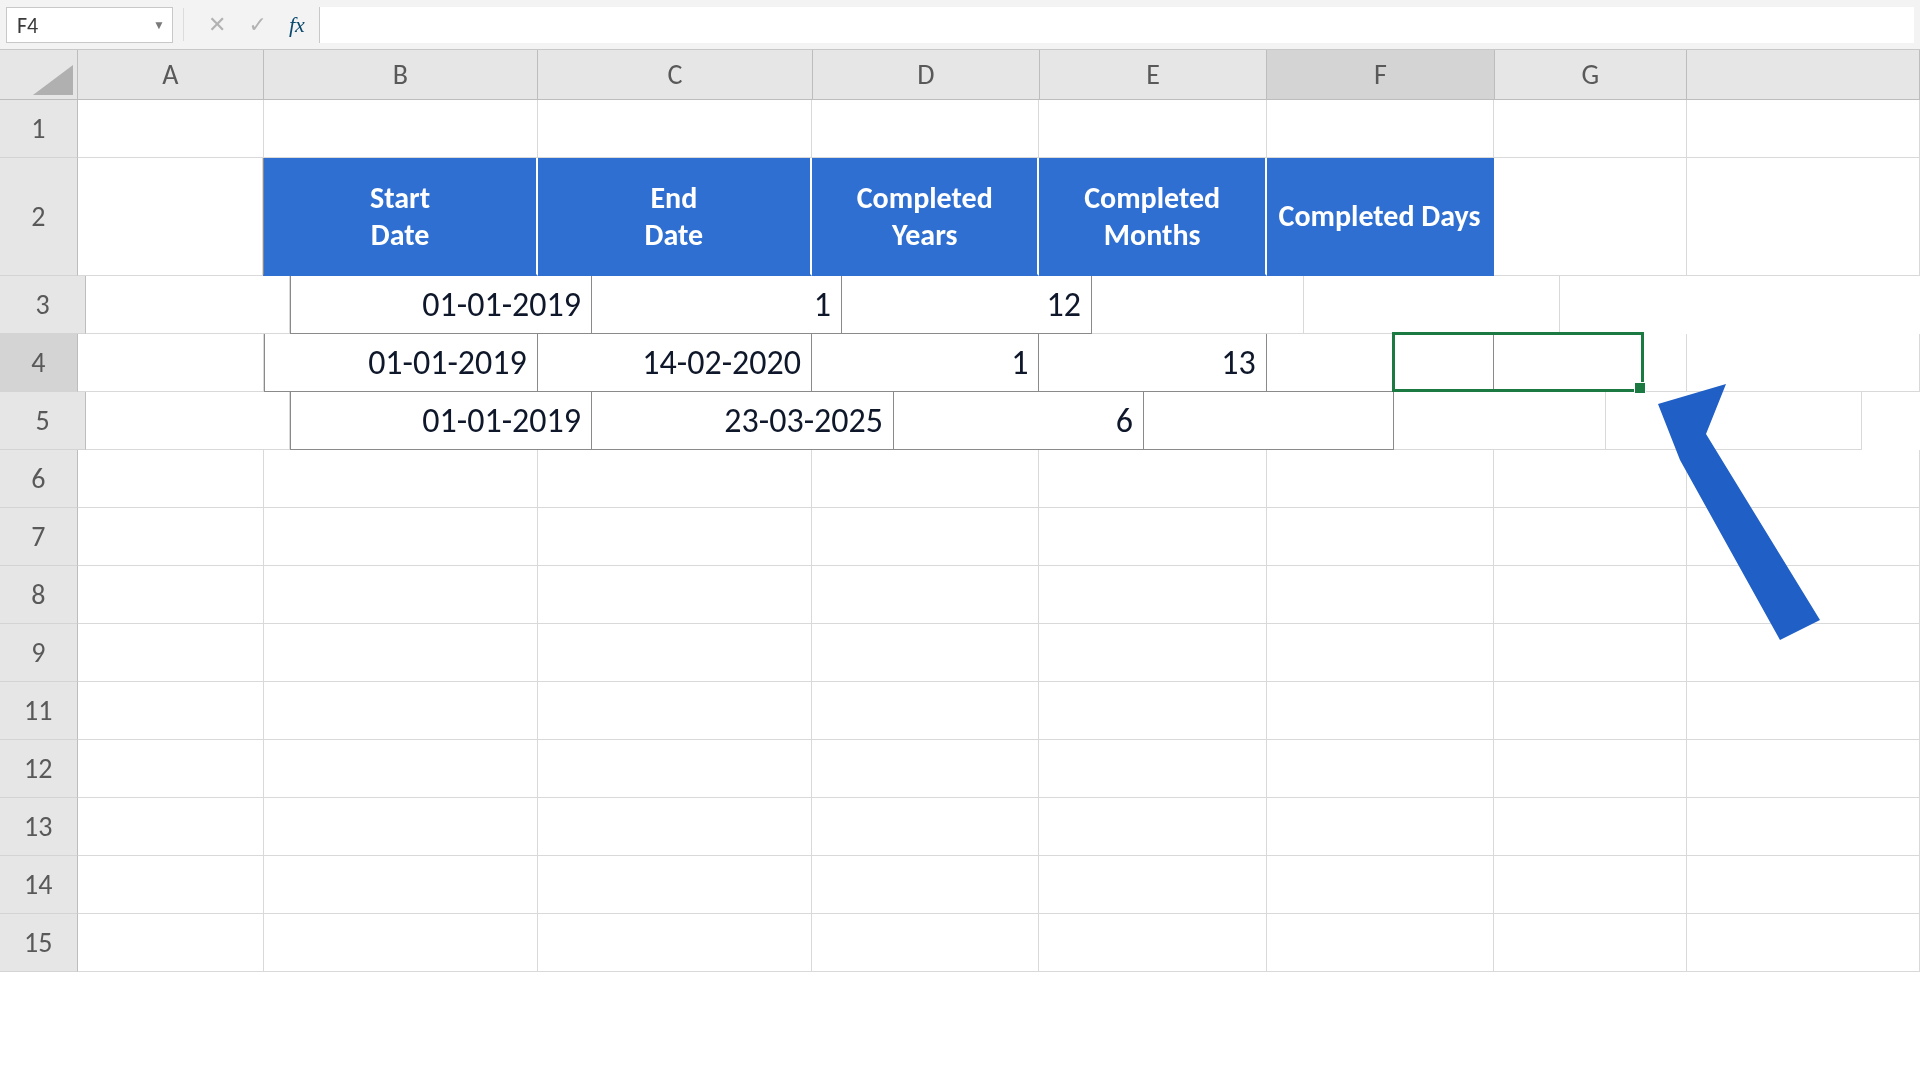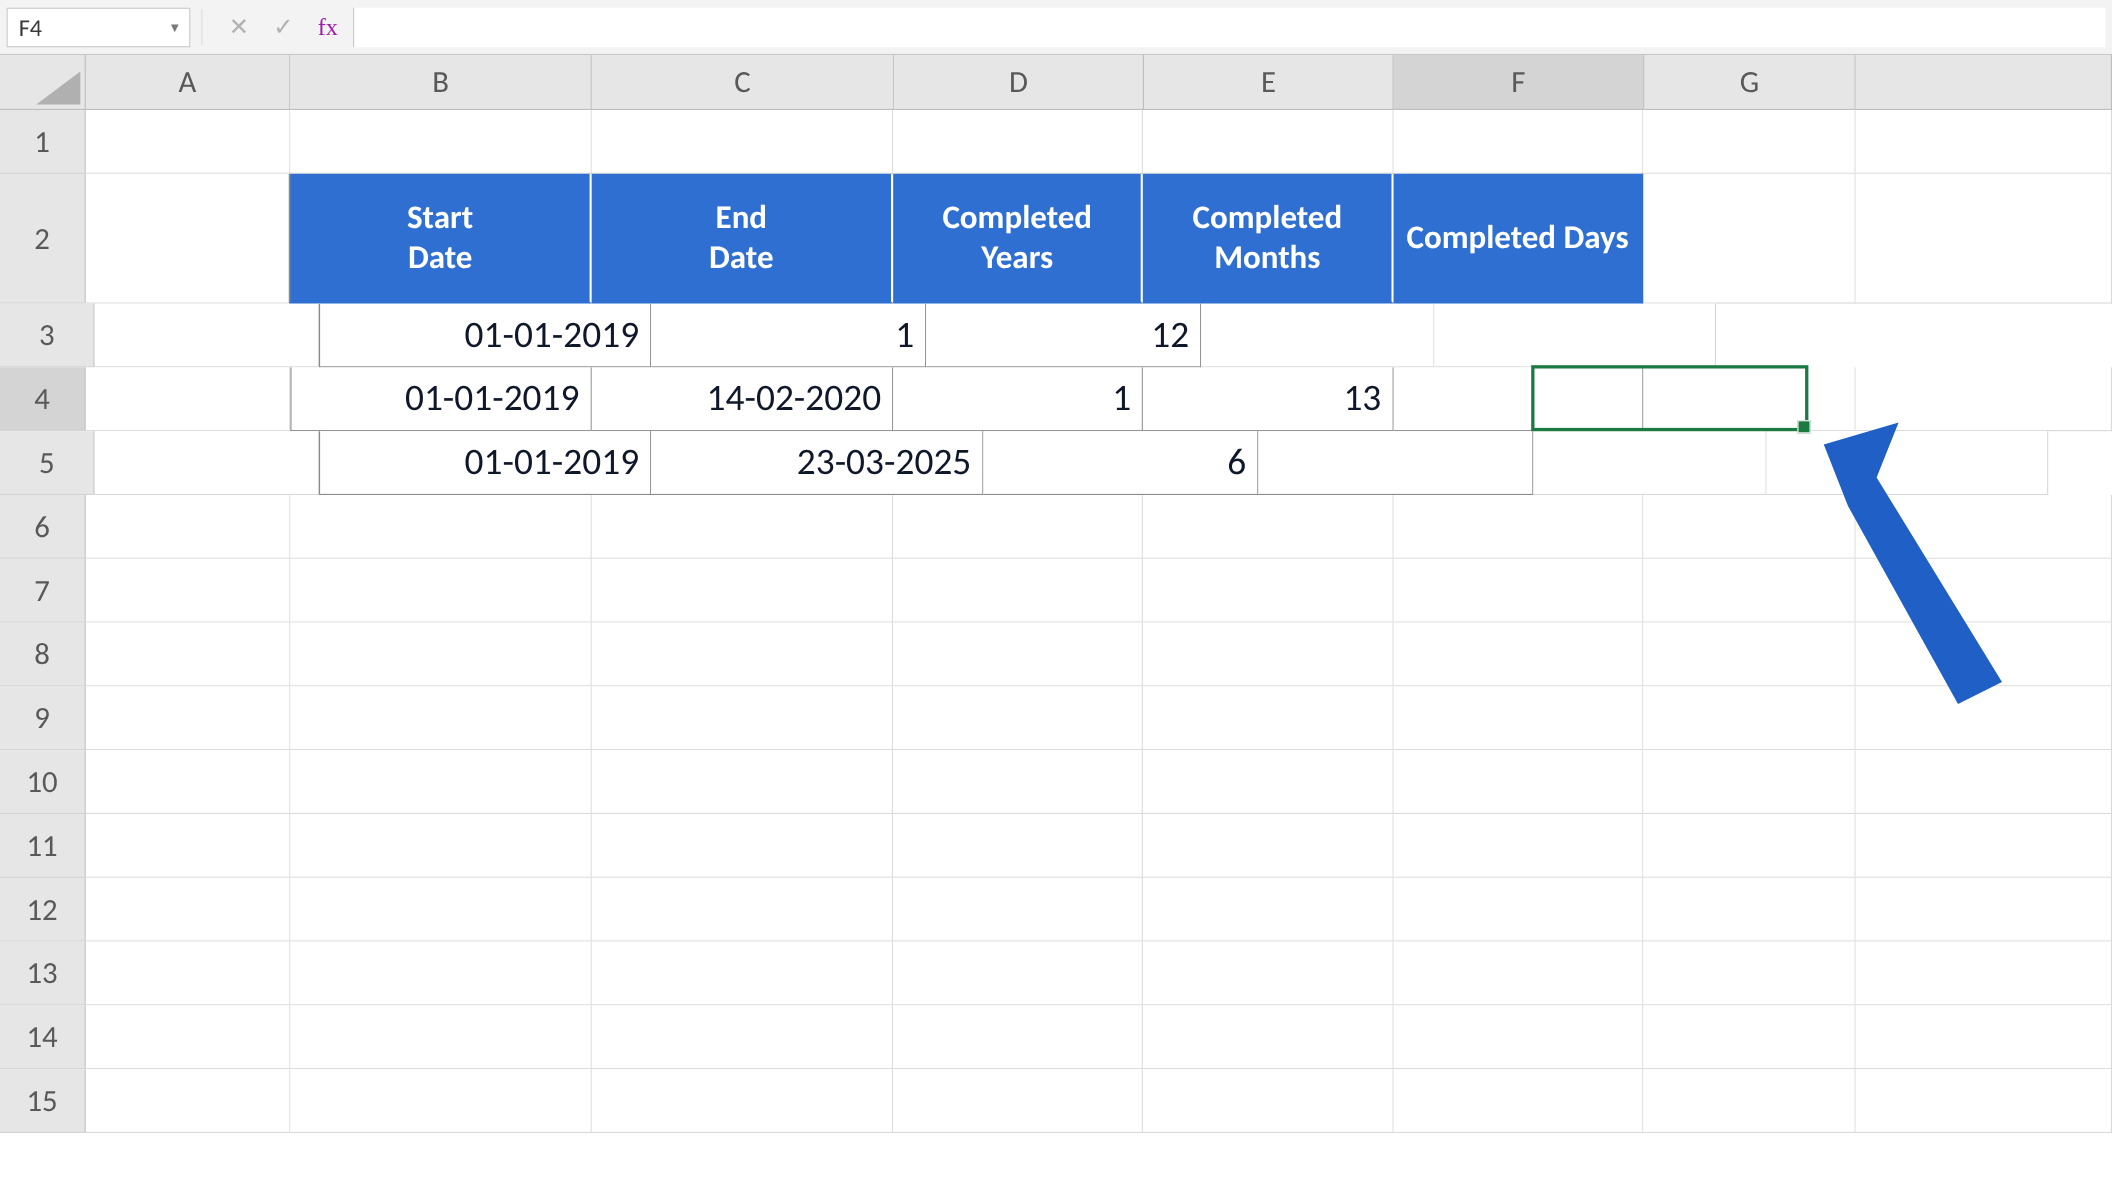--- a/index.html
+++ b/index.html
@@ -53,22 +53,23 @@
     align-items: center;
     gap: 22px;
     padding: 0 14px;
   }
   .fb-btn {
     color: #b2b2b2;
     font-size: 22px;
     line-height: 1;
   }
   .fx-label {
+    font-style: italic;
     font-family: "Times New Roman", serif;
-    color: #a21caf;
+    color: #0c4a6e;
     font-size: 22px;
   }
   .formula-input-wrap {
     flex: 1;
     border-left: 1px solid #c8c8c8;
     background: #ffffff;
     margin: 7px 6px 7px 0;
     height: 36px;
     display: flex;
     align-items: center;
@@ -341,31 +342,20 @@
     <div class="cell col-A h-d"></div>
     <div class="cell col-B h-d"></div>
     <div class="cell col-C h-d"></div>
     <div class="cell col-D h-d"></div>
     <div class="cell col-E h-d"></div>
     <div class="cell col-F h-d"></div>
     <div class="cell col-G h-d"></div>
     <div class="cell col-rest h-d"></div>
   </div>
   <div class="row">
-    <div class="row-hdr h-d">10</div>
-    <div class="cell col-A h-d"></div>
-    <div class="cell col-B h-d"></div>
-    <div class="cell col-C h-d"></div>
-    <div class="cell col-D h-d"></div>
-    <div class="cell col-E h-d"></div>
-    <div class="cell col-F h-d"></div>
-    <div class="cell col-G h-d"></div>
-    <div class="cell col-rest h-d"></div>
-  </div>
-  <div class="row">
     <div class="row-hdr h-d">11</div>
     <div class="cell col-A h-d"></div>
     <div class="cell col-B h-d"></div>
     <div class="cell col-C h-d"></div>
     <div class="cell col-D h-d"></div>
     <div class="cell col-E h-d"></div>
     <div class="cell col-F h-d"></div>
     <div class="cell col-G h-d"></div>
     <div class="cell col-rest h-d"></div>
   </div>

